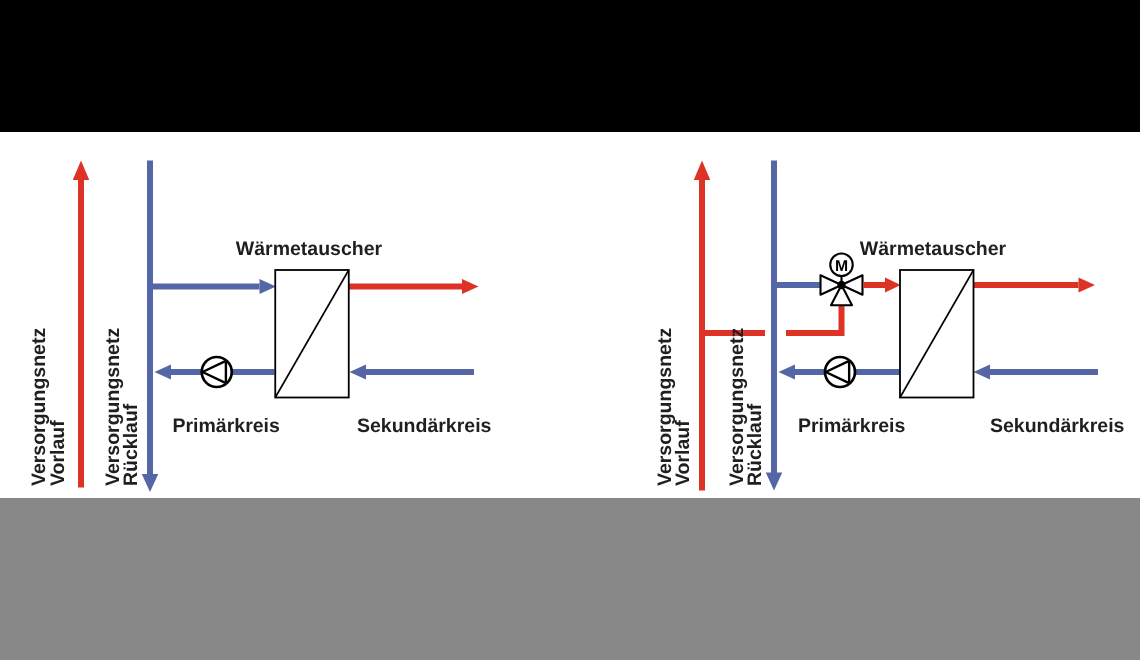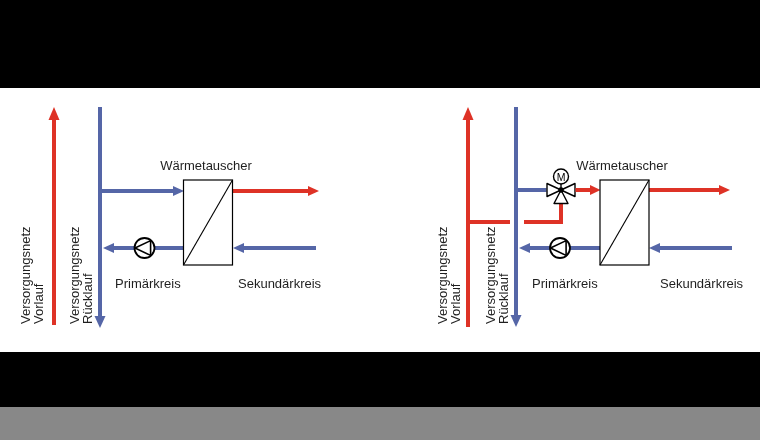--- a/index.html
+++ b/index.html
@@ -1,22 +1,23 @@
 <!DOCTYPE html>
 <html style="--supply-red: #DE3226; --return-blue: #5566A7; --outline-black: #000000; --text-color: #1F1F1F; --background: #FFFFFF; --letterbox-bar: #000000;"><head>
 <meta charset="utf-8">
 <style>
   html, body { margin: 0; padding: 0; background: #888; }
   .stage {
     position: relative;
     width: 760px;
-    height: 407px;
+    height: 332px;
     background: var(--background, #fff);
     overflow: hidden;
     font-family: "Liberation Sans", sans-serif;
+    font-weight: bold;
   }
   .bar {
     position: absolute;
     left: 0;
     width: 760px;
     height: 88px;
     background: var(--letterbox-bar, #000);
   }
   .bar.top { top: 0; }
   .bar.bottom { top: 352px; }

